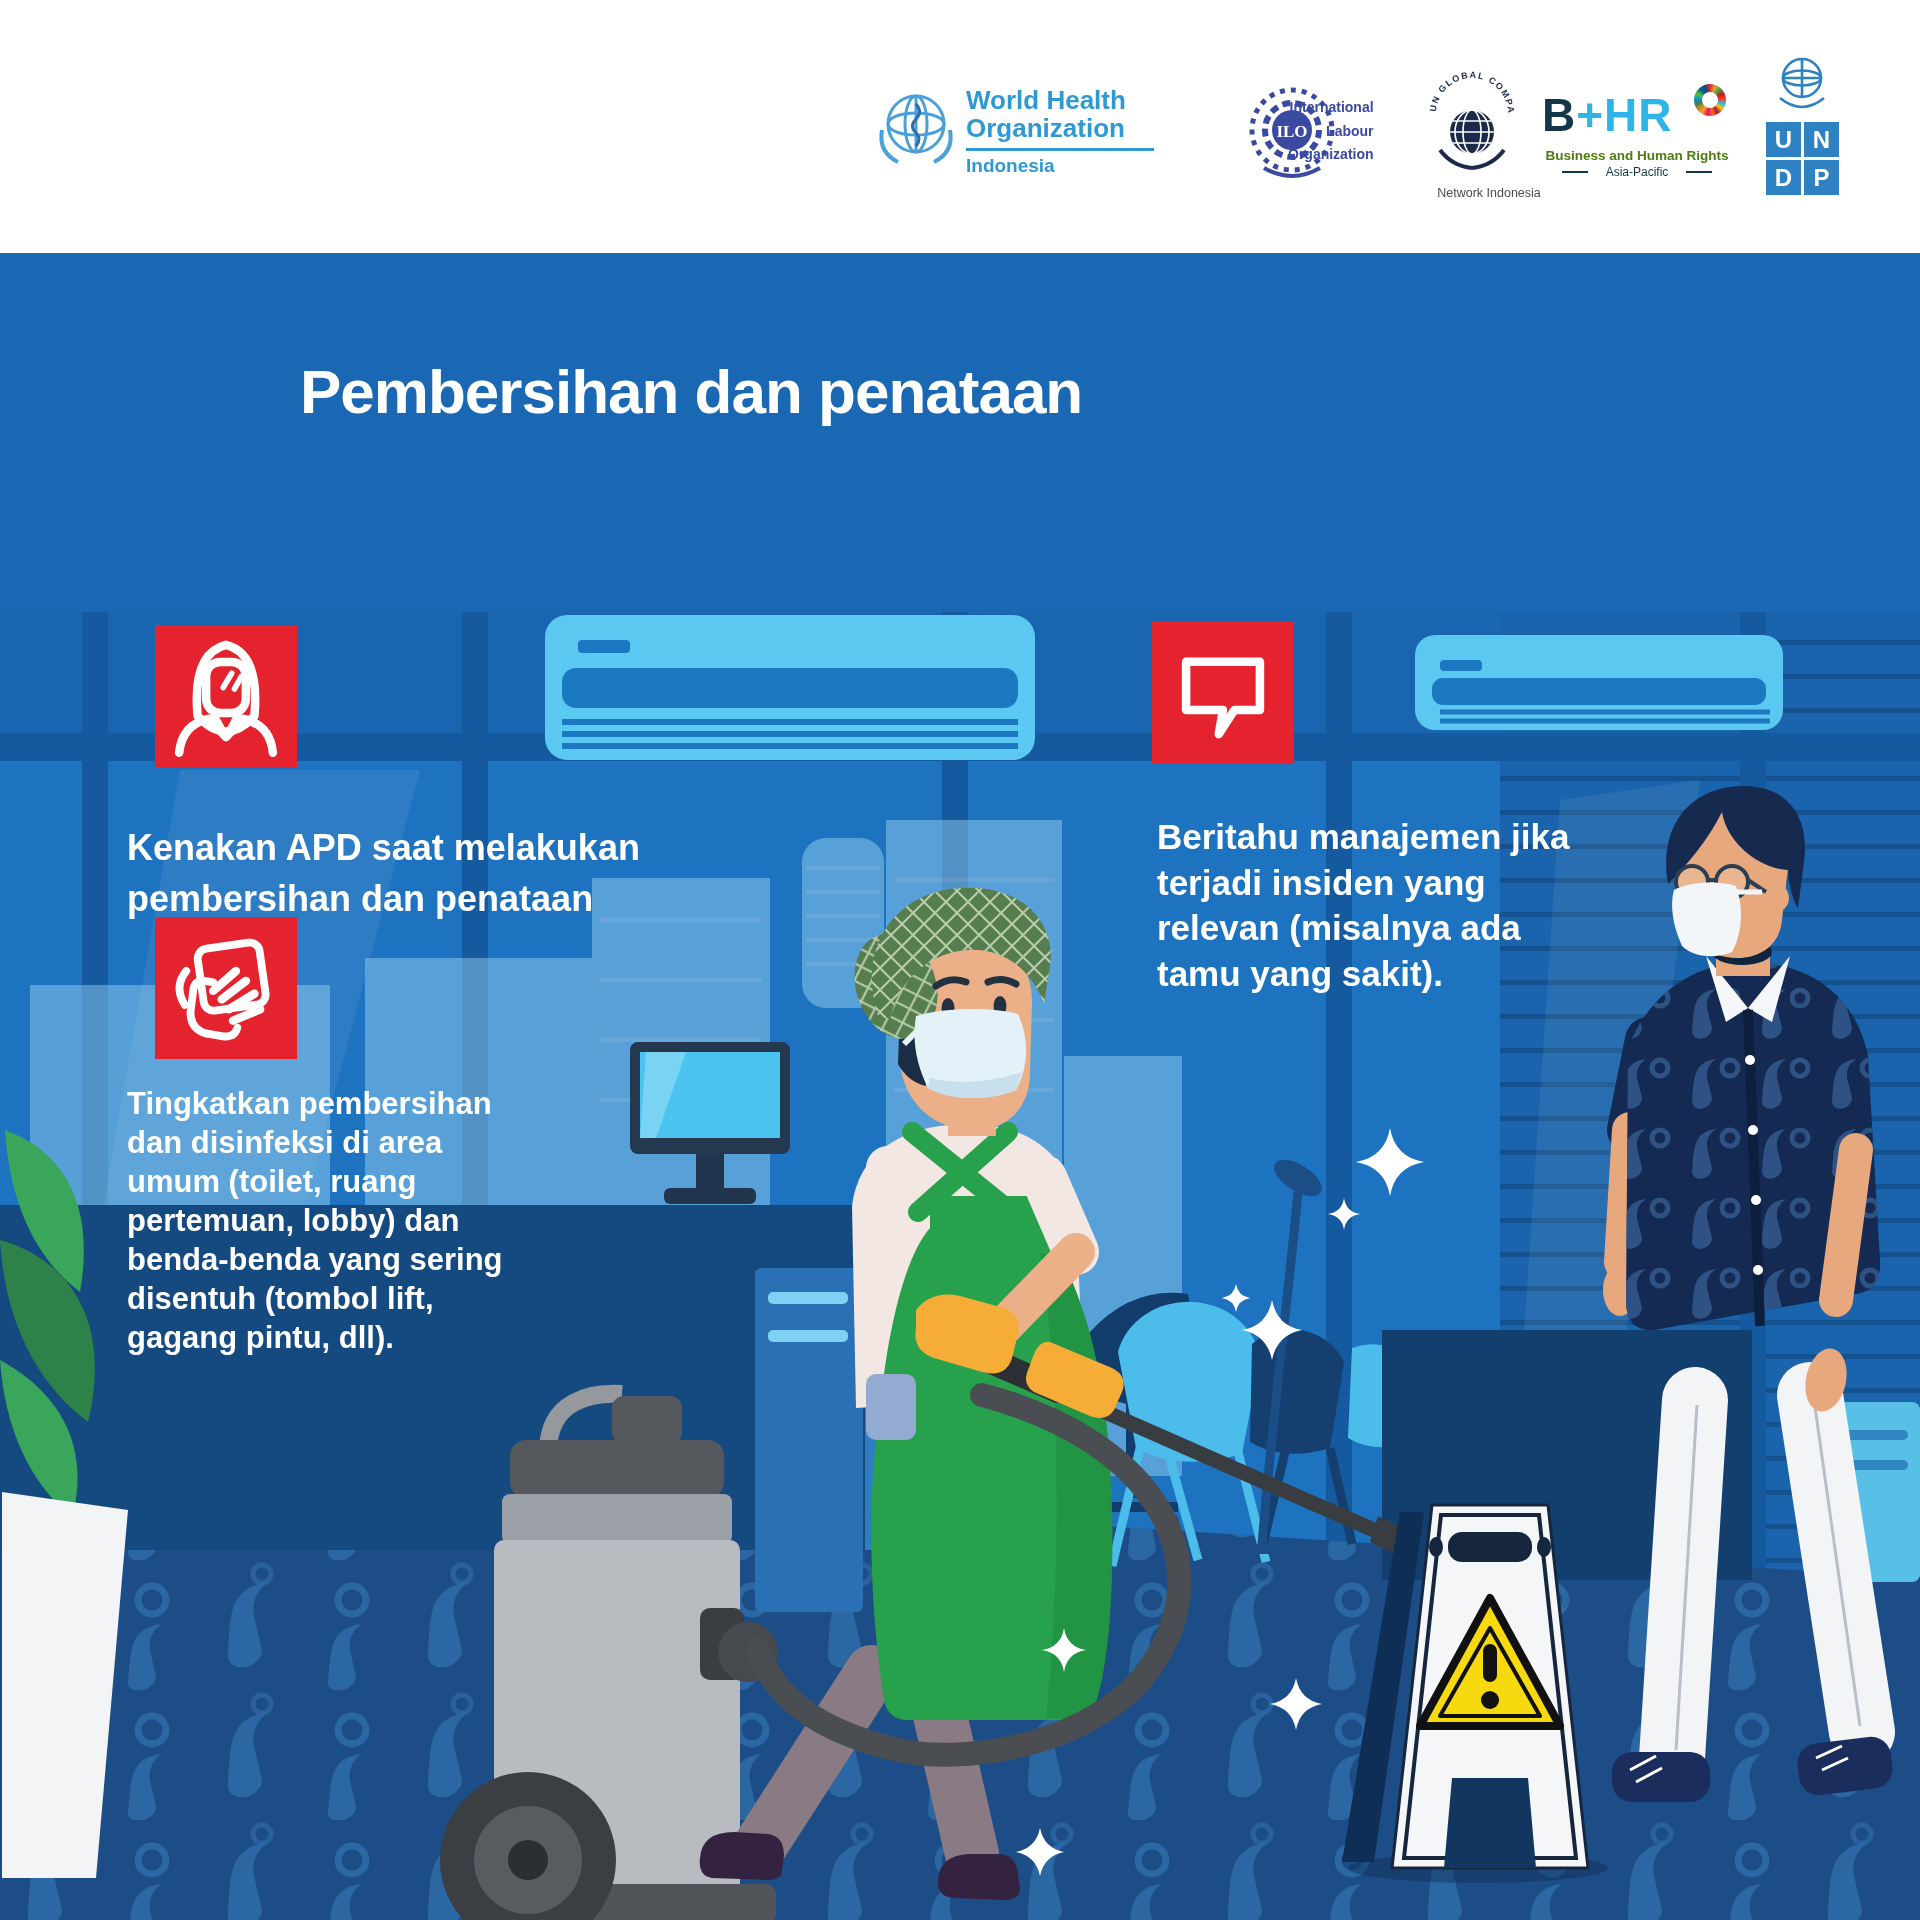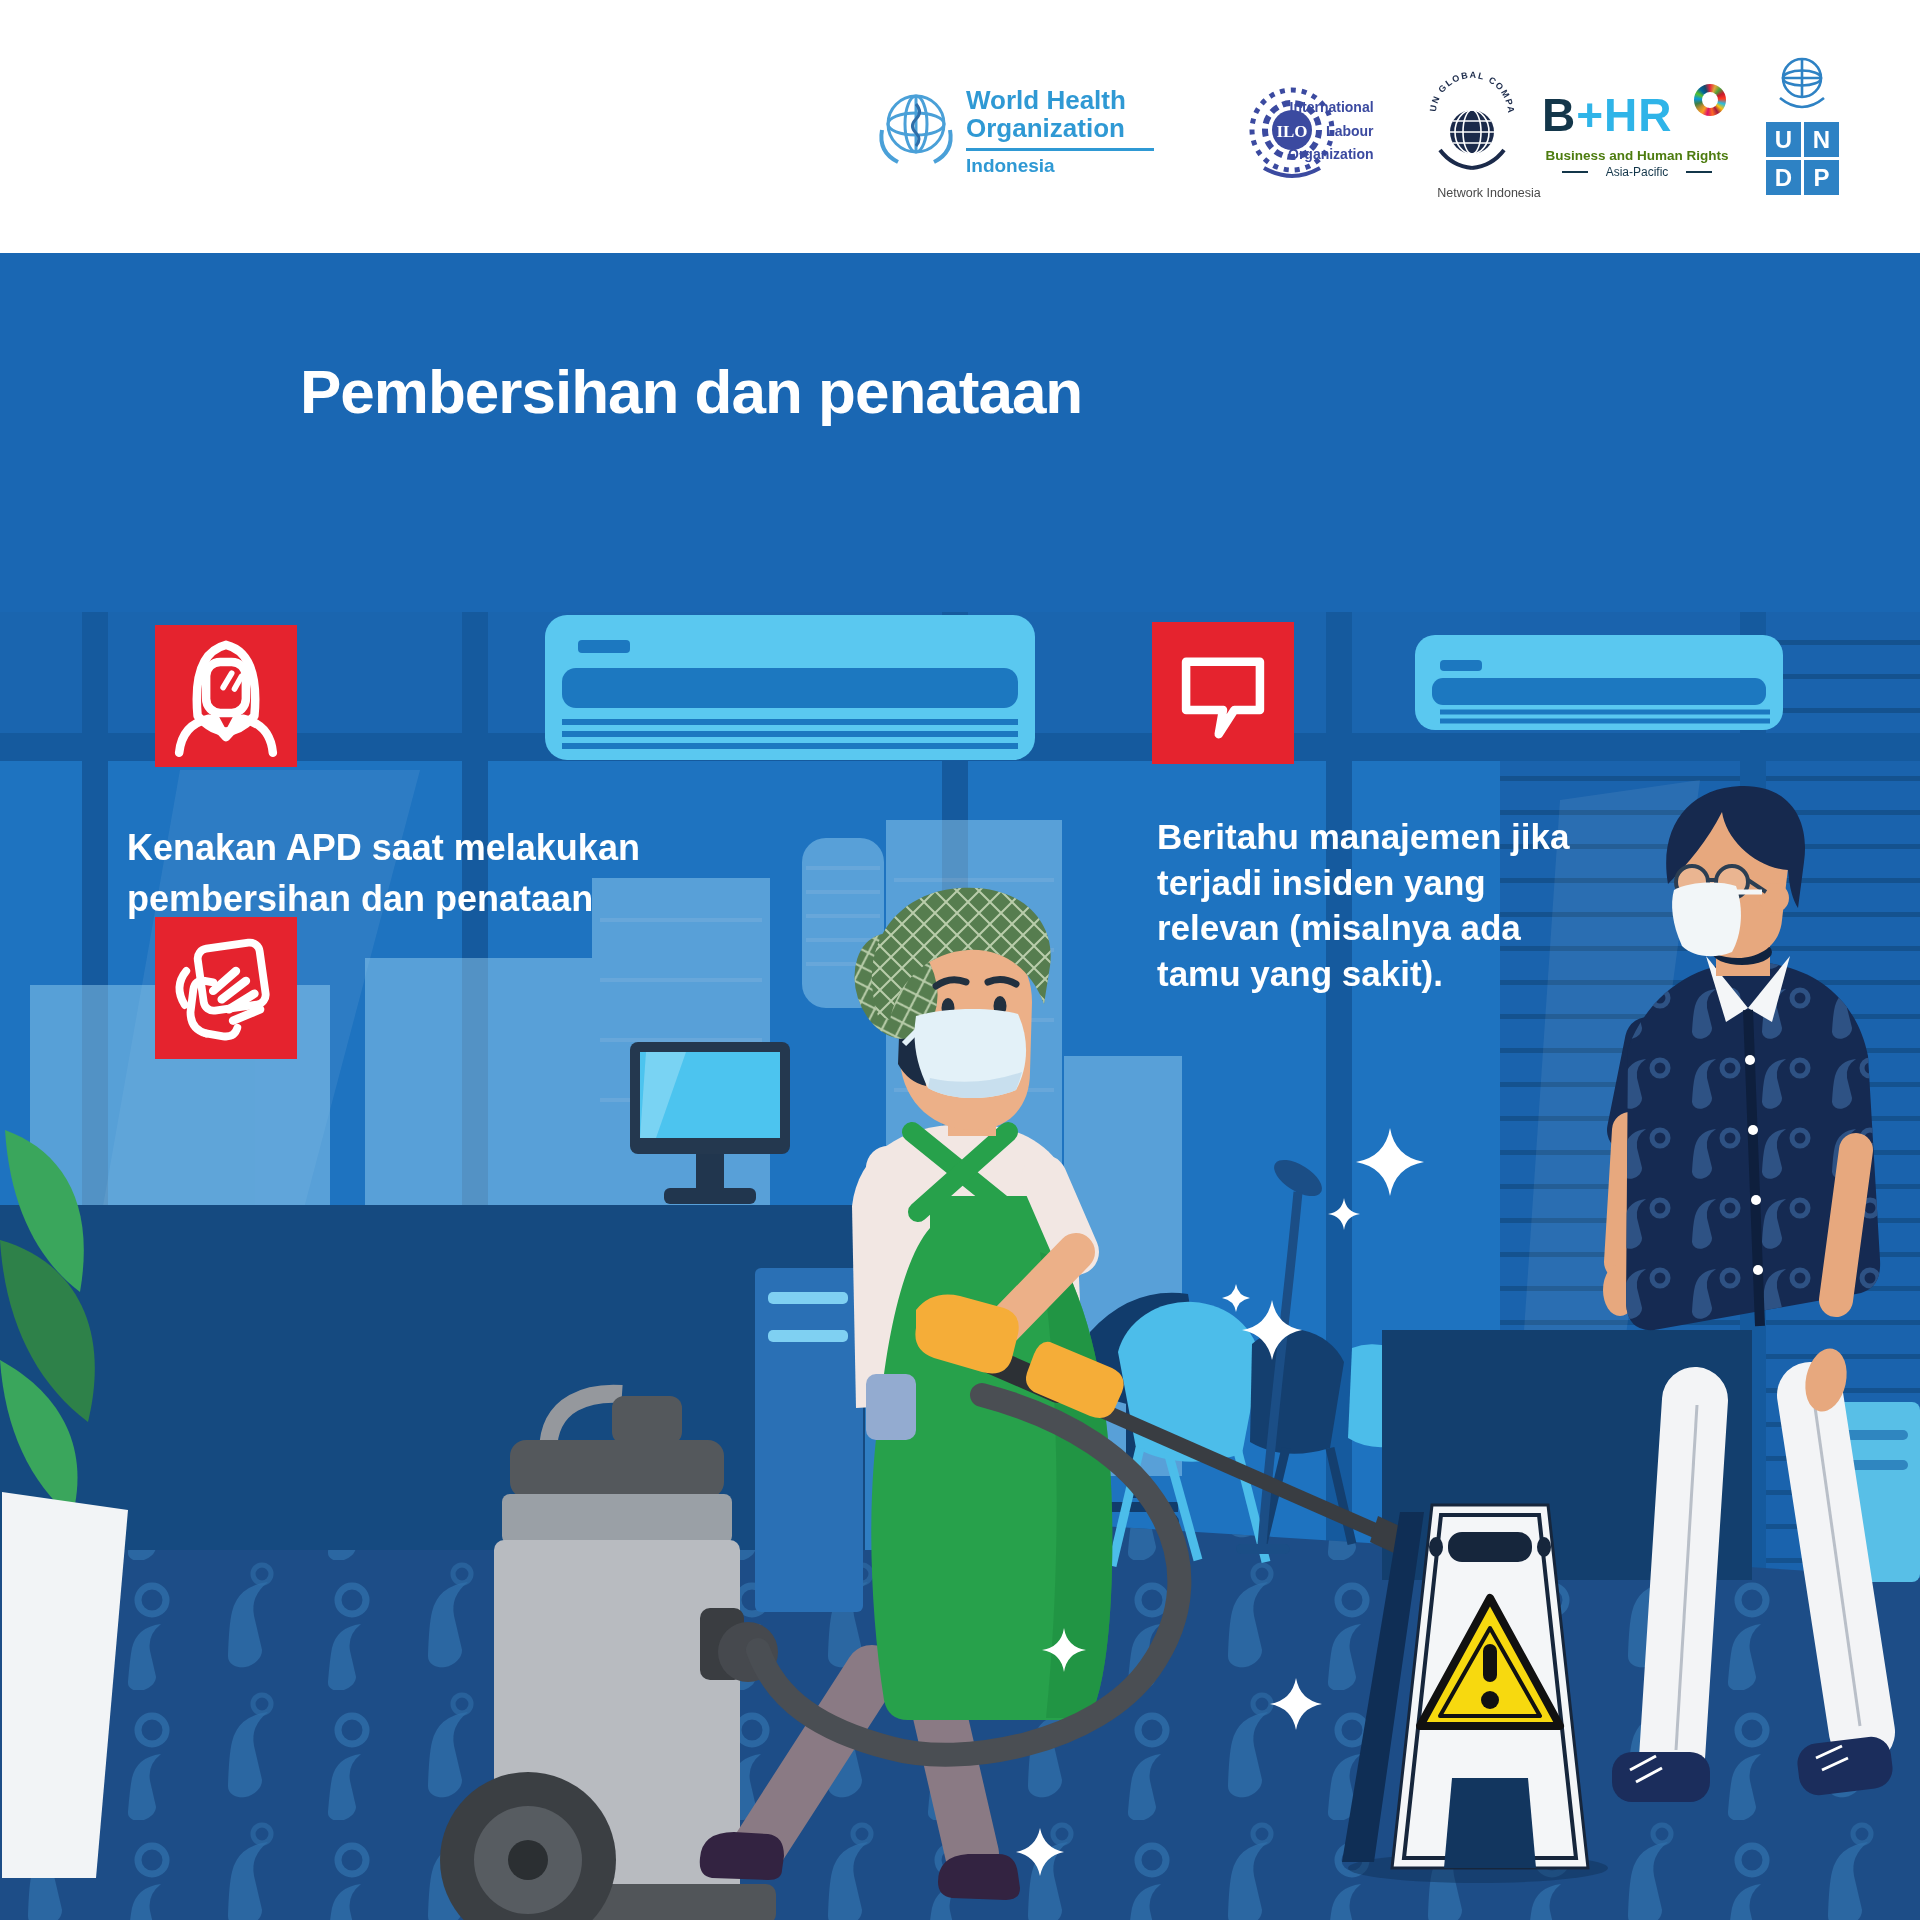--- a/index.html
+++ b/index.html
@@ -440,20 +440,27 @@
 
   <div class="tip-icon tip2-icon">
     <svg viewBox="0 0 100 100" fill="none" stroke="#ffffff" stroke-width="5.5" stroke-linecap="round" stroke-linejoin="round">
       <rect x="32" y="20" width="44" height="44" rx="7" transform="rotate(-8 54 42)"></rect>
       <path d="M22,38 q-9,11 -1,24"></path>
       <path d="M36,82 q-11,-3 -11,-15 l2,-16 q1,-7 8,-6 l6,1"></path>
       <path d="M41,52 l16,-14 M47,58 l17,-13 M52,65 l18,-11 M55,73 l19,-8" stroke-width="6"></path>
       <path d="M36,82 l12,2 q8,1 10,-6"></path>
     </svg>
   </div>
+  <p class="tip-text tip2-text">Tingkatkan pembersihan
+dan disinfeksi di area
+umum (toilet, ruang
+pertemuan, lobby) dan
+benda-benda yang sering
+disentuh (tombol lift,
+gagang pintu, dll).</p>
 
   <div class="tip-icon tip3-icon">
     <svg viewBox="0 0 100 100" fill="none" stroke="#ffffff" stroke-width="6" stroke-linejoin="round">
       <path d="M24,28 H76 V62 H58 L47,79 L50,62 H24 Z"></path>
     </svg>
   </div>
   <p class="tip-text tip3-text">Beritahu manajemen jika
 terjadi insiden yang
 relevan (misalnya ada
 tamu yang sakit).</p>

